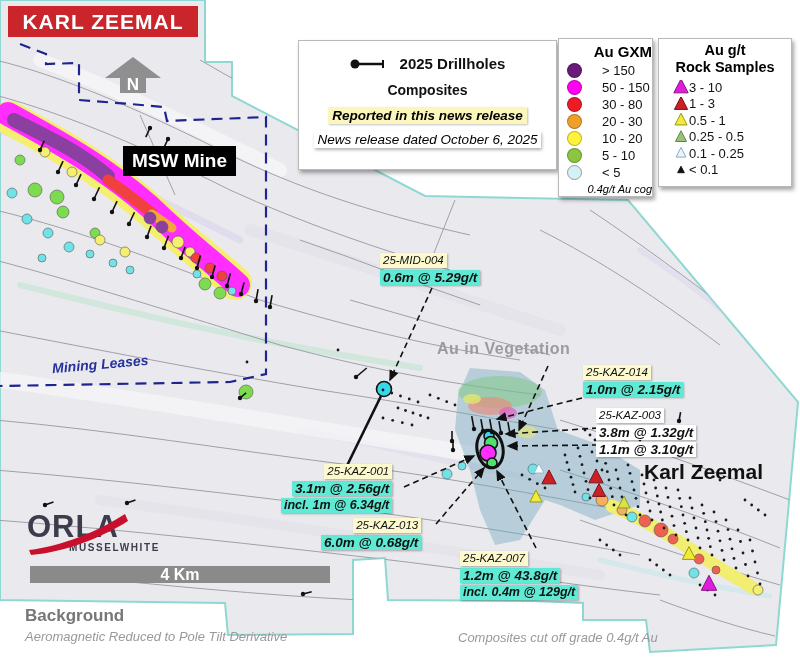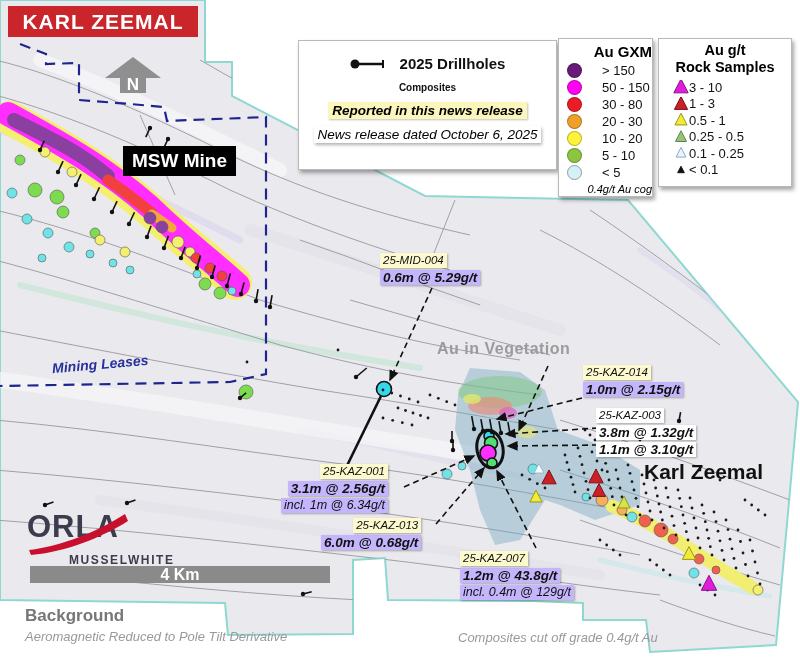--- a/index.html
+++ b/index.html
@@ -9,21 +9,21 @@
   
   .banner{position:absolute;left:8px;top:6px;width:190px;height:31px;background:#c9252b;
           color:#fff;font-weight:bold;font-size:21px;letter-spacing:1px;
           display:flex;align-items:center;justify-content:center;}
   
   .lgbox{position:absolute;background:#fff;border:1px solid #b9b9b9;
          box-shadow:2px 3px 4px rgba(0,0,0,.35);text-align:right;}
   #lg-dh{left:298px;top:40px;width:257px;height:128px;text-align:center;}
   .dh-row1{margin-top:14px;display:flex;align-items:center;justify-content:center;gap:14px;
            font-weight:bold;font-size:15px;color:#111;}
-  .dh-row2{margin-top:10px;font-weight:bold;font-size:10px;color:#111;}
+  .dh-row2{margin-top:10px;font-weight:bold;font-size:14px;color:#111;}
   .dh-row3{margin-top:9px;display:inline-block;background:#fbf6bb;font-style:italic;
            font-weight:bold;font-size:13.5px;padding:1px 4px;box-shadow:1px 1px 2px rgba(0,0,0,.25);}
   .dh-row4{margin-top:7px;display:inline-block;background:#fff;font-style:italic;
            font-size:13.5px;padding:1px 4px;box-shadow:1px 2px 3px rgba(0,0,0,.3);}
   #lg-gxm{left:558px;top:38px;width:95px;height:159px;padding:4px 0 0 8px;box-sizing:border-box;}
   #lg-gxm .ttl{font-weight:bold;font-size:15px;margin-bottom:2px;}
   .gxm-row{display:flex;align-items:center;gap:20px;height:17px;font-size:13px;color:#111;}
   .gxm-dot{width:13px;height:13px;border-radius:50%;flex:0 0 auto;}
   #lg-gxm .foot{font-style:italic;font-size:11px;margin-top:2px;}
   #lg-rock{left:658px;top:38px;width:134px;height:149px;padding:3px 0 0 0;box-sizing:border-box;text-align:center;}
@@ -36,30 +36,30 @@
   #lbl-msw{left:123px;top:146px;width:113px;height:30px;background:#000;color:#fff;
            font-weight:bold;font-size:19px;display:flex;align-items:center;justify-content:center;}
   #lbl-kz{left:644px;top:460px;font-weight:bold;font-size:21px;color:#111;}
   #lbl-veg{left:437px;top:340px;font-weight:bold;font-size:16px;color:#9b9b9b;letter-spacing:.5px;}
   #lbl-ml{left:52px;top:356px;font-weight:bold;font-style:italic;font-size:14px;color:#27309b;
           transform:rotate(-5deg);}
   
   .callout{position:absolute;font-style:italic;color:#111;line-height:15px;}
   .callout .c-name{display:inline-block;font-size:11.5px;background:#fcf9cf;padding:0 3px;
                    box-shadow:1px 1px 2px rgba(0,0,0,.3);}
-  .callout .c-val{display:table;font-size:13.5px;font-weight:bold;background:#c4b5fd;
+  .callout .c-val{display:table;font-size:13.5px;font-weight:bold;background:#5eead4;
                   padding:0 3px;margin-top:2px;box-shadow:1px 1px 2px rgba(0,0,0,.3);white-space:nowrap;}
-  .callout .c-val.incl{font-weight:normal;font-size:12.5px;}
+  .callout .c-val.incl{font-weight:bold;font-size:12.5px;}
   .callout.white .c-name,.callout.white .c-val{background:#fff;}
   .callout.alignr{text-align:right;}
   .callout.alignr .c-val{margin-left:auto;}
   
   #logo{position:absolute;left:27px;top:512px;}
   #logo .orla{font-weight:bold;font-size:31px;color:#3c3c4c;letter-spacing:1px;line-height:30px;}
-  #logo .mw{font-weight:bold;font-size:12px;color:#3c3c4c;letter-spacing:1.6px;margin:11px 0 0 42px;}
+  #logo .mw{font-weight:bold;font-size:10px;color:#3c3c4c;letter-spacing:1.6px;margin:0 0 0 42px;}
   #logo svg{position:absolute;left:0;top:0;overflow:visible;}
   
   .foot-gray{position:absolute;color:#8b8b8b;}
   #f-bg{left:25px;top:606px;font-weight:bold;font-size:17px;color:#777;}
   #f-bg-sub{left:25px;top:629px;font-style:italic;font-size:13px;color:#999;}
   #f-cut{left:458px;top:630px;font-style:italic;font-size:13px;color:#999;}
 </style>
 </head>
 <body>
 

